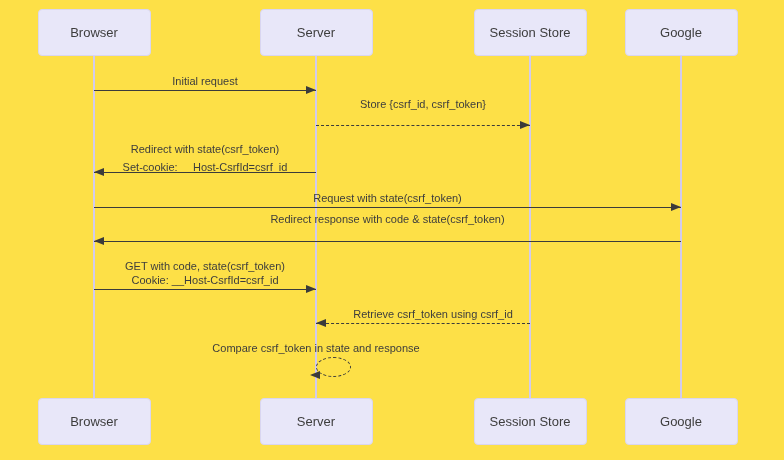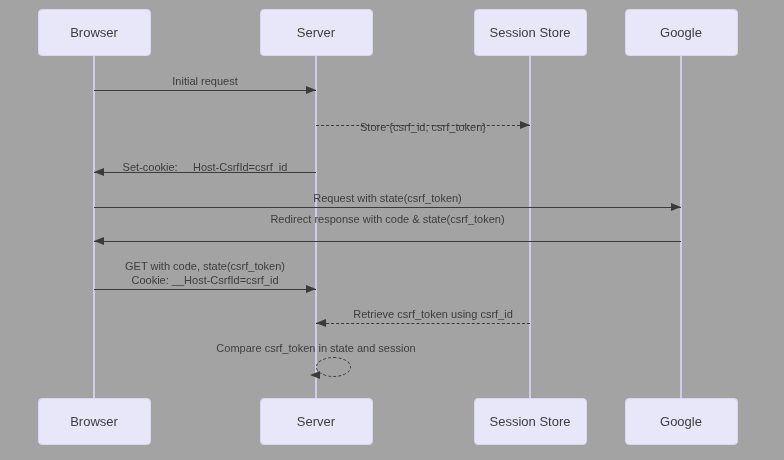--- a/index.html
+++ b/index.html
@@ -71,51 +71,52 @@
     width: 35px;
     height: 20px;
     border: 1.5px dashed var(--line);
     border-radius: 50%;
     z-index: 2;
   }
 </style>
 </head>
 <body>
 
-<div class="stage" style="background: #a3a3a3;">
+<div class="stage" style="background: #fde047;">
     <div class="lifeline" style="left: 93px; top: 56px; height: 342px;"></div>
     <div class="actor-box" style="left: 37.5px; top: 9px;">Browser</div>
     <div class="actor-box" style="left: 37.5px; top: 398px;">Browser</div>
     <div class="lifeline" style="left: 315px; top: 56px; height: 342px;"></div>
     <div class="actor-box" style="left: 259.5px; top: 9px;">Server</div>
     <div class="actor-box" style="left: 259.5px; top: 398px;">Server</div>
     <div class="lifeline" style="left: 529px; top: 56px; height: 342px;"></div>
     <div class="actor-box" style="left: 473.5px; top: 9px;">Session Store</div>
     <div class="actor-box" style="left: 473.5px; top: 398px;">Session Store</div>
     <div class="lifeline" style="left: 680px; top: 56px; height: 342px;"></div>
     <div class="actor-box" style="left: 624.5px; top: 9px;">Google</div>
     <div class="actor-box" style="left: 624.5px; top: 398px;">Google</div>
     <div class="msg-line solid" style="left: 94px; top: 90px; width: 222px;"></div>
     <div class="arrow right" style="left: 306px; top: 86px;"></div>
     <div class="msg-label" style="left: 205px; top: 74px; text-align: right;">Initial request</div>
     <div class="msg-line dashed" style="left: 316px; top: 125px; width: 214px;"></div>
     <div class="arrow right" style="left: 520px; top: 121px;"></div>
-    <div class="msg-label" style="left: 423px; top: 120px;">Store {csrf_id, csrf_token}</div>
+    <div class="msg-label" style="left: 423px; top: 97px;">Store {csrf_id, csrf_token}</div>
     <div class="msg-line solid" style="left: 94px; top: 172px; width: 222px;"></div>
     <div class="arrow left" style="left: 94px; top: 168px;"></div>
+    <div class="msg-label" style="left: 205px; top: 142px;">Redirect with state(csrf_token)</div>
     <div class="msg-label" style="left: 205px; top: 160px;">Set-cookie: __Host-CsrfId=csrf_id</div>
     <div class="msg-line solid" style="left: 94px; top: 207px; width: 587px;"></div>
     <div class="arrow right" style="left: 671px; top: 203px;"></div>
     <div class="msg-label" style="left: 387.5px; top: 191px;">Request with state(csrf_token)</div>
     <div class="msg-line solid" style="left: 94px; top: 241px; width: 587px;"></div>
     <div class="arrow left" style="left: 94px; top: 237px;"></div>
     <div class="msg-label" style="left: 387.5px; top: 212px;">Redirect response with code &amp; state(csrf_token)</div>
     <div class="msg-line solid" style="left: 94px; top: 289px; width: 222px;"></div>
     <div class="arrow right" style="left: 306px; top: 285px;"></div>
     <div class="msg-label" style="left: 205px; top: 259px;">GET with code, state(csrf_token)</div>
     <div class="msg-label" style="left: 205px; top: 273px;">Cookie: __Host-CsrfId=csrf_id</div>
     <div class="msg-line dashed" style="left: 316px; top: 323px; width: 214px;"></div>
     <div class="arrow left" style="left: 316px; top: 319px;"></div>
     <div class="msg-label" style="left: 433px; top: 307px;">Retrieve csrf_token using csrf_id</div>
     <div class="self-ellipse" style="left: 316px; top: 357px;"></div>
     <div class="arrow left" style="left: 310px; top: 371px;"></div>
-    <div class="msg-label" style="left: 316px; top: 341px;">Compare csrf_token in state and session</div>
+    <div class="msg-label" style="left: 316px; top: 341px;">Compare csrf_token in state and response</div>
   </div>
 
 </body></html>

